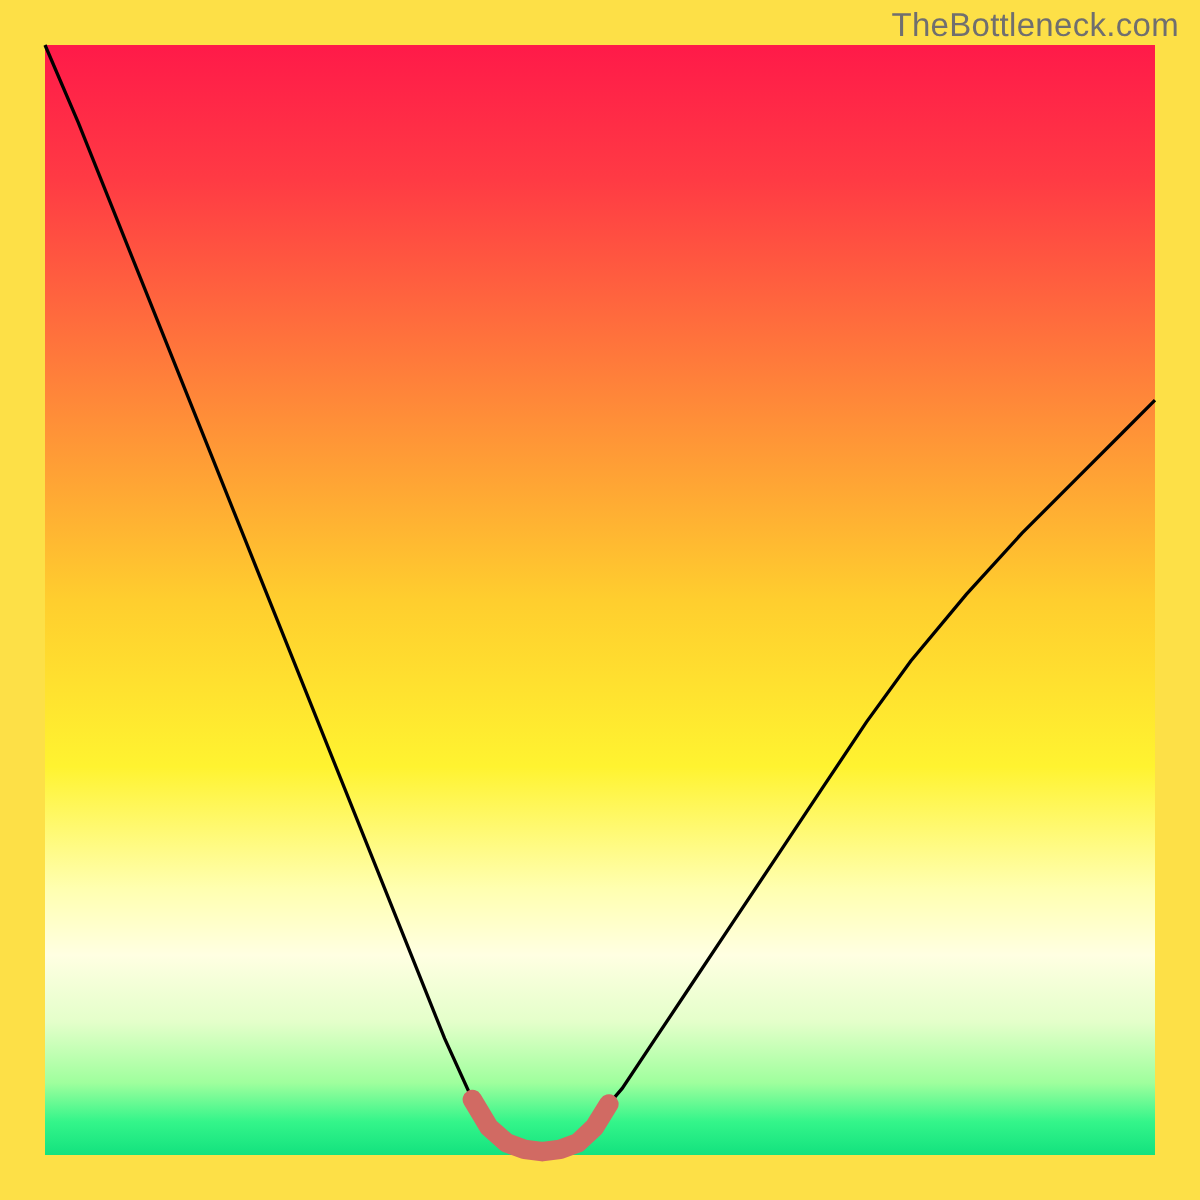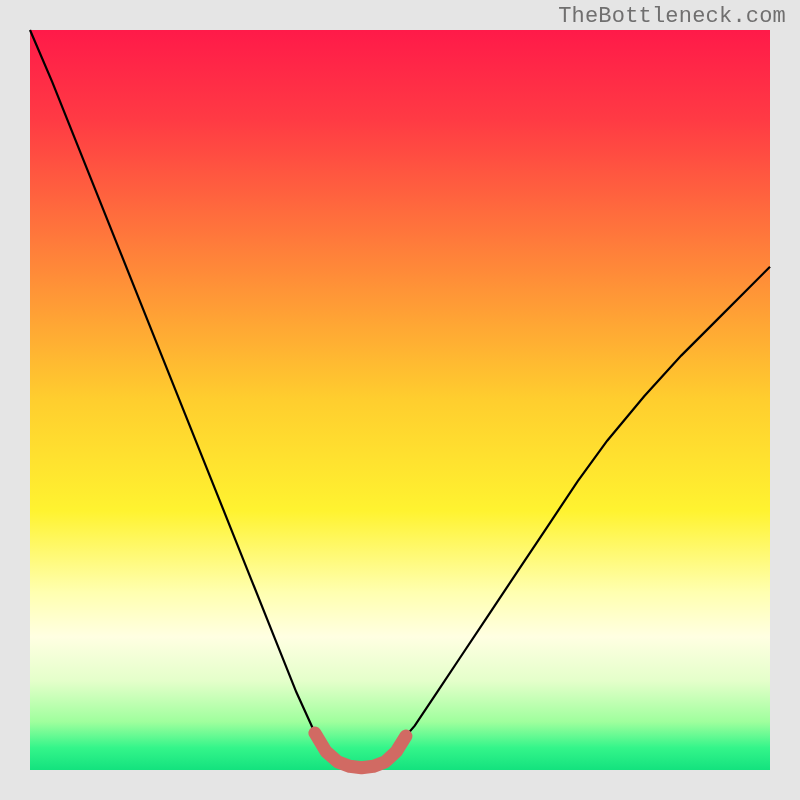--- a/index.html
+++ b/index.html
@@ -8,22 +8,21 @@
     width: 800px;
     height: 800px;
     overflow: hidden;
     background: #000;
     font-family: Arial, Helvetica, sans-serif;
   }
   .stage {
     position: relative;
     width: 800px;
     height: 800px;
-    background: #e5e5e5;
-    font-family: Liberation Mono, monospace;
+    background: #fde047;
   }
   .watermark {
     position: absolute;
     top: 4px;
     right: 14px;
     color: #706f6f;
     font-size: 22px;
     font-weight: 400;
     letter-spacing: 0.2px;
     z-index: 3;

